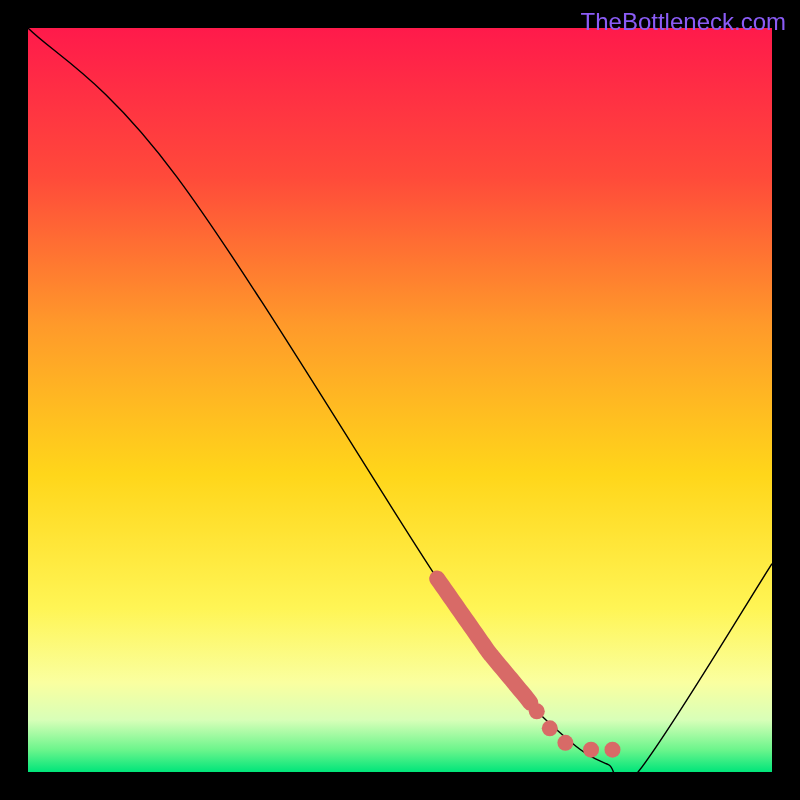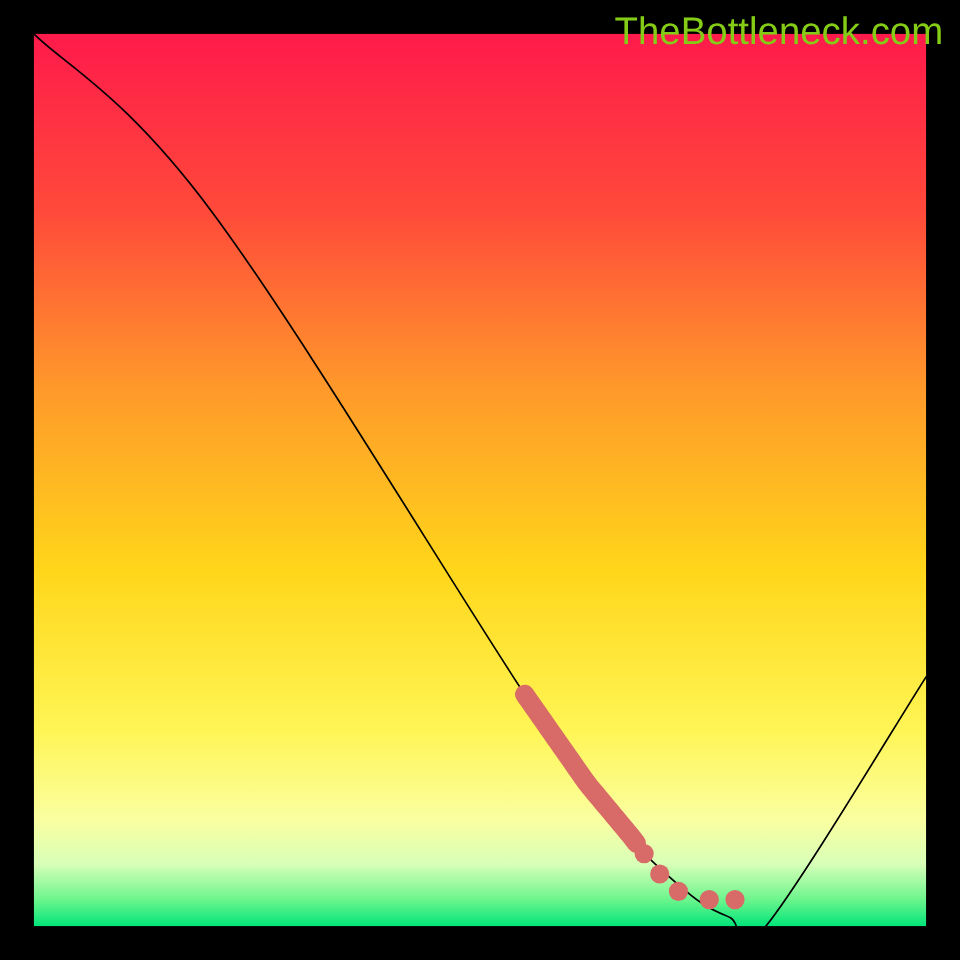--- a/index.html
+++ b/index.html
@@ -8,22 +8,22 @@
     height: 800px;
     background: #000;
     position: relative;
     overflow: hidden;
     font-family: Arial, sans-serif;
   }
   .watermark {
     position: absolute;
     top: 8px;
     right: 14px;
-    color: #84cc16;
-    font-size: 32px;
+    color: #8b5cf6;
+    font-size: 24px;
     font-weight: 500;
     z-index: 10;
   }
   .plot-area {
     position: absolute;
     left: 28px;
     top: 28px;
     width: 744px;
     height: 744px;
     overflow: hidden;

